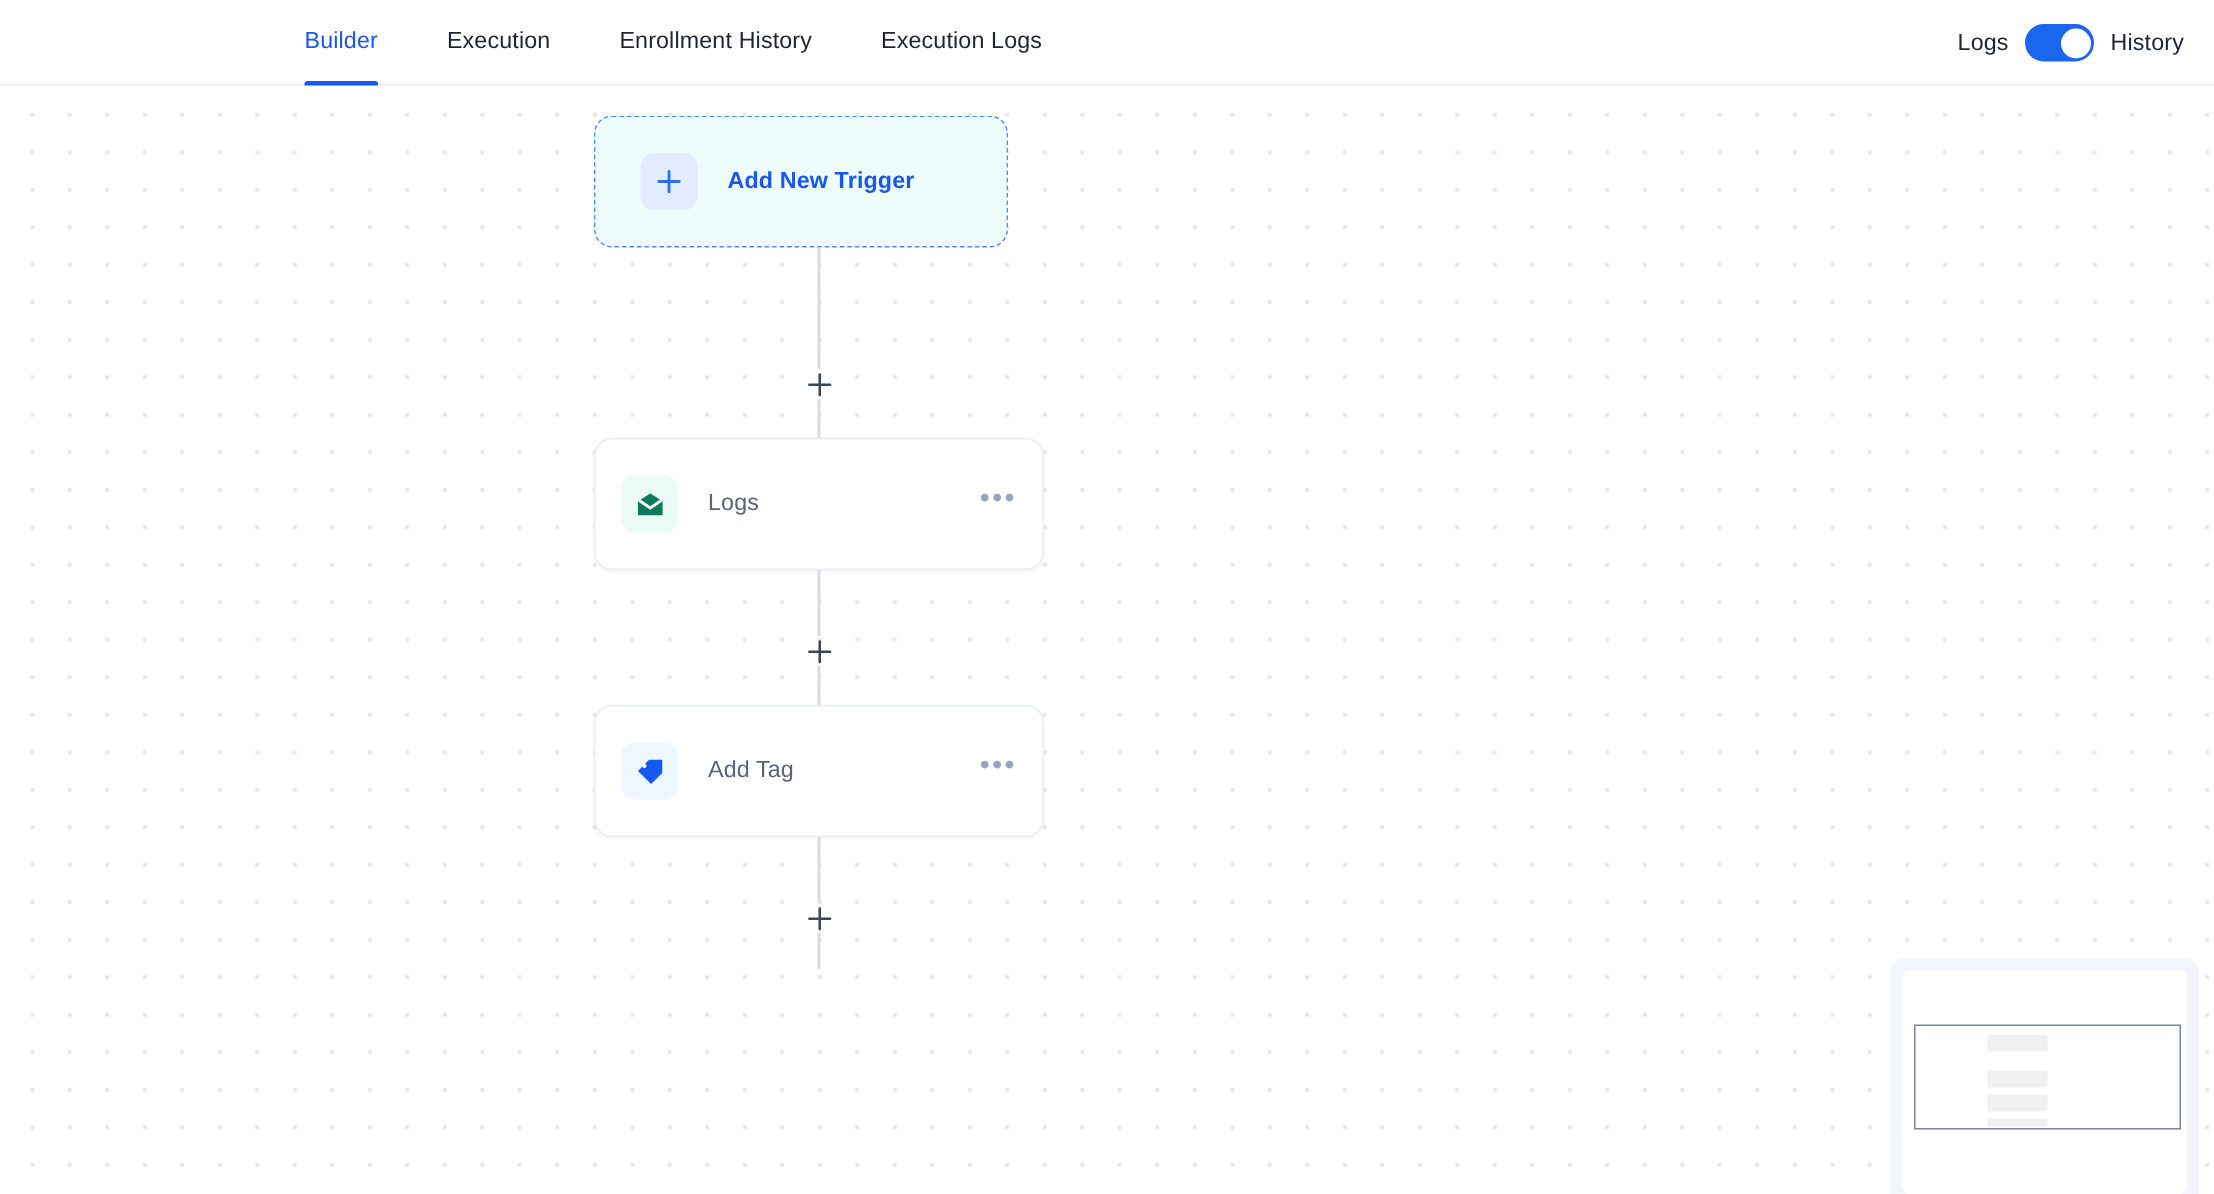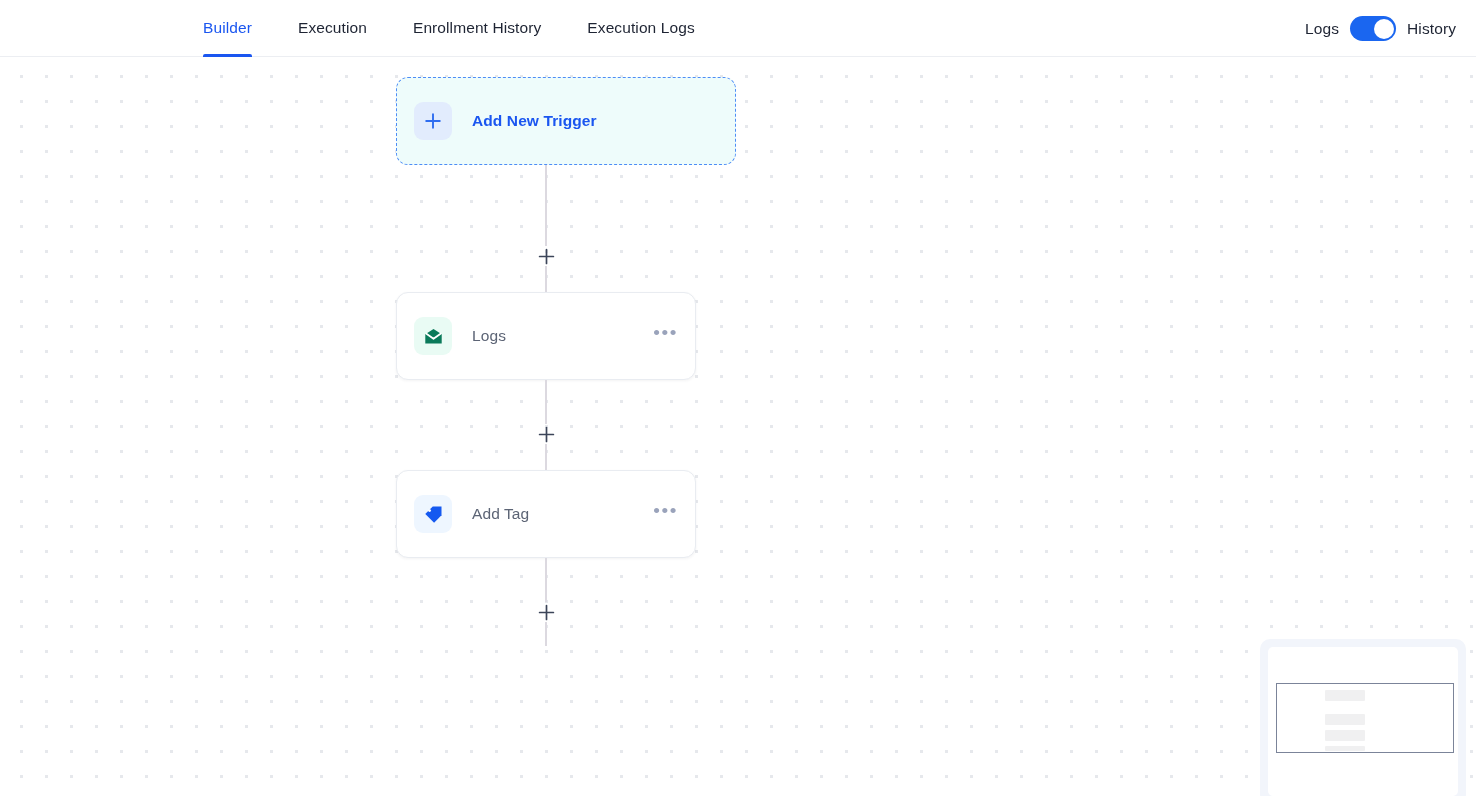--- a/index.html
+++ b/index.html
@@ -136,28 +136,28 @@
   
   .flow {
     position: absolute;
     left: 396px;
     top: 20px;
     width: 300px;
   }
 
   
   .trigger-card {
-    width: 340px;
+    width: 276px;
     height: 88px;
     border: 1.6px dashed #4d8df6;
     border-radius: 12px;
     background: #eefcfb;
     display: flex;
     align-items: center;
-    padding-left: 17px;
+    padding-left: 30px;
     cursor: pointer;
     text-align: right;
   }
   .trigger-iconbox {
     width: 38px; height: 38px;
     border-radius: 9px;
     background: #e2ecfd;
     display: flex;
     align-items: center;
     justify-content: center;

